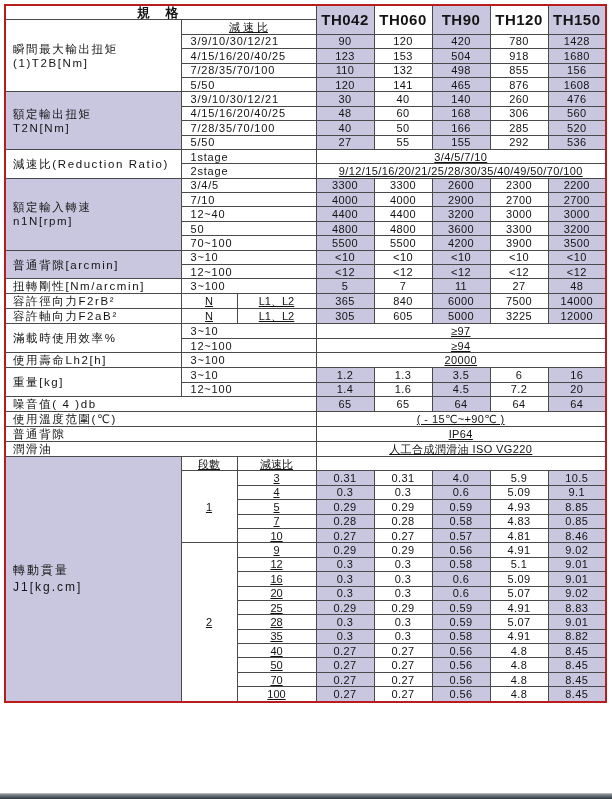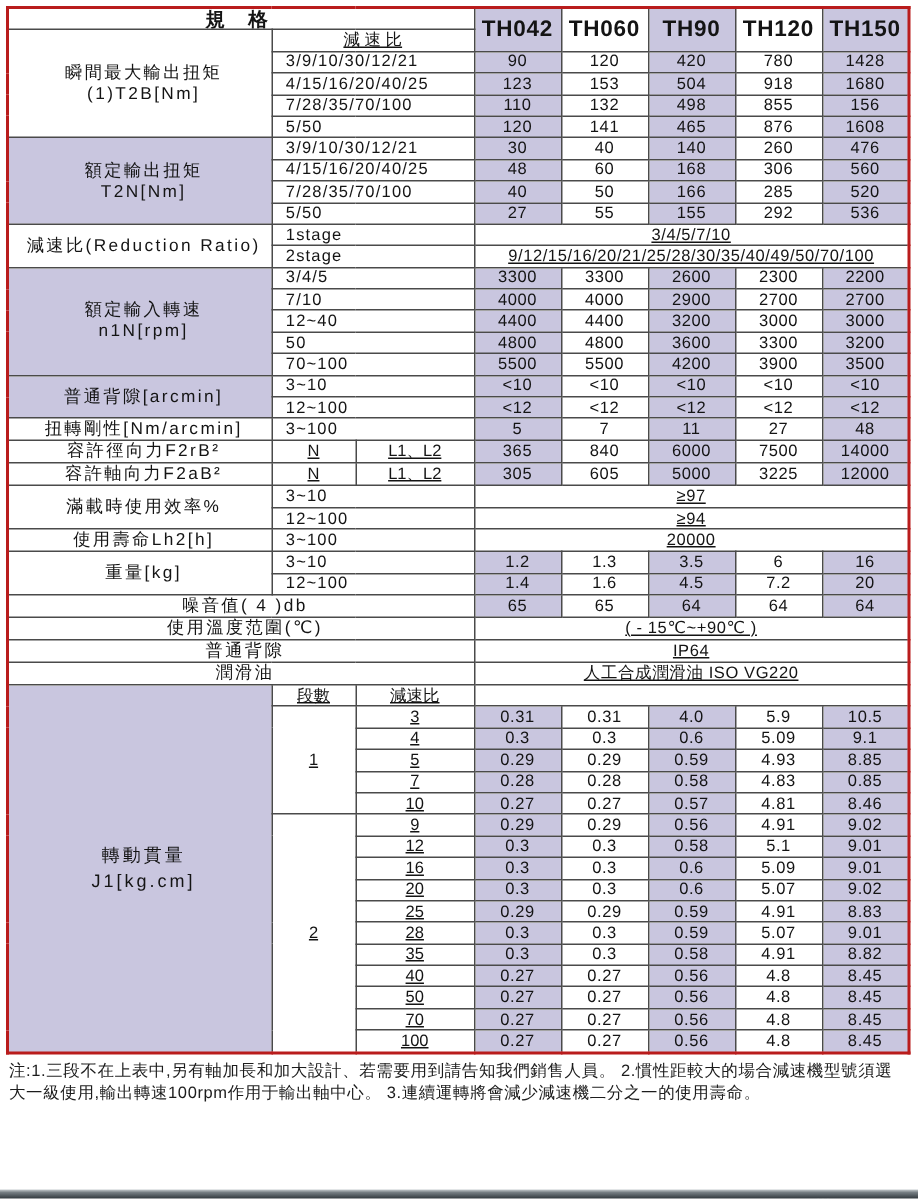--- a/index.html
+++ b/index.html
@@ -6,21 +6,21 @@
     background:#ffffff;font-family:"Liberation Sans","DejaVu Sans",sans-serif;}
   #page{position:relative;width:612px;height:799px;background:#fff;}
   table{border-collapse:collapse;table-layout:fixed;margin:4px 0 4px 4px;
     border:2px solid #b91c1c;}
   td,th{border:1px solid #4a4a4a;height:13.4px;padding:0 2px;
     font-size:11px;font-weight:normal;color:#141414;line-height:12px;
     overflow:hidden;white-space:nowrap;}
   .lav{background:#c9c6df;}
   .spec-title{font-size:13px;letter-spacing:6px;text-align:center;font-weight:bold;}
   .model-h{font-size:15px;font-weight:bold;text-align:center;letter-spacing:0.5px;}
-  .lbl{text-align:center;padding-left:7px;letter-spacing:1.6px;font-size:11.5px;line-height:14px;}
+  .lbl{text-align:left;padding-left:7px;letter-spacing:1.6px;font-size:11.5px;line-height:14px;}
   .ratio{text-align:left;padding-left:9px;letter-spacing:0.8px;}
   .ctr{text-align:center;text-decoration:underline;}
   .val{text-align:center;letter-spacing:0.4px;}
   .big-lbl{font-size:12px;letter-spacing:2px;line-height:17px;}
   #footnote{width:598px;margin:4px 0 0 6px;font-size:11px;line-height:15px;
     color:#1c1c1c;letter-spacing:0.4px;}
   #bottom-strip{position:absolute;left:0;bottom:0;width:612px;height:10px;
     background:linear-gradient(180deg,#c5cbce 0%,#757d82 20%,#3a4146 55%,#2f363b 100%);}
   #bottom-strip .dots{position:absolute;right:58px;top:1px;color:#c3c9cc;
     font-size:8px;letter-spacing:1px;line-height:8px;}
@@ -397,18 +397,17 @@
           <td class="ctr">100</td>
           <td class="val lav">0.27</td>
           <td class="val">0.27</td>
           <td class="val lav">0.56</td>
           <td class="val">4.8</td>
           <td class="val lav">8.45</td>
         </tr>
       </tbody>
   </table>
 
-  <div id="footnote">注:1.三段不在上表中,另有軸加長和加大設計、若需要用到請告知我們銷售人員。 2.慣性距較大的場合減速機型號須選大一級使用,輸出轉速100rpm作用于輸出軸中心。 3.連續運轉將會減少減速機二分之一的使用壽命。</div>
 
   <div id="bottom-strip">
     <span class="dots">...</span>
   </div>
 </div>
 
 </body></html>

